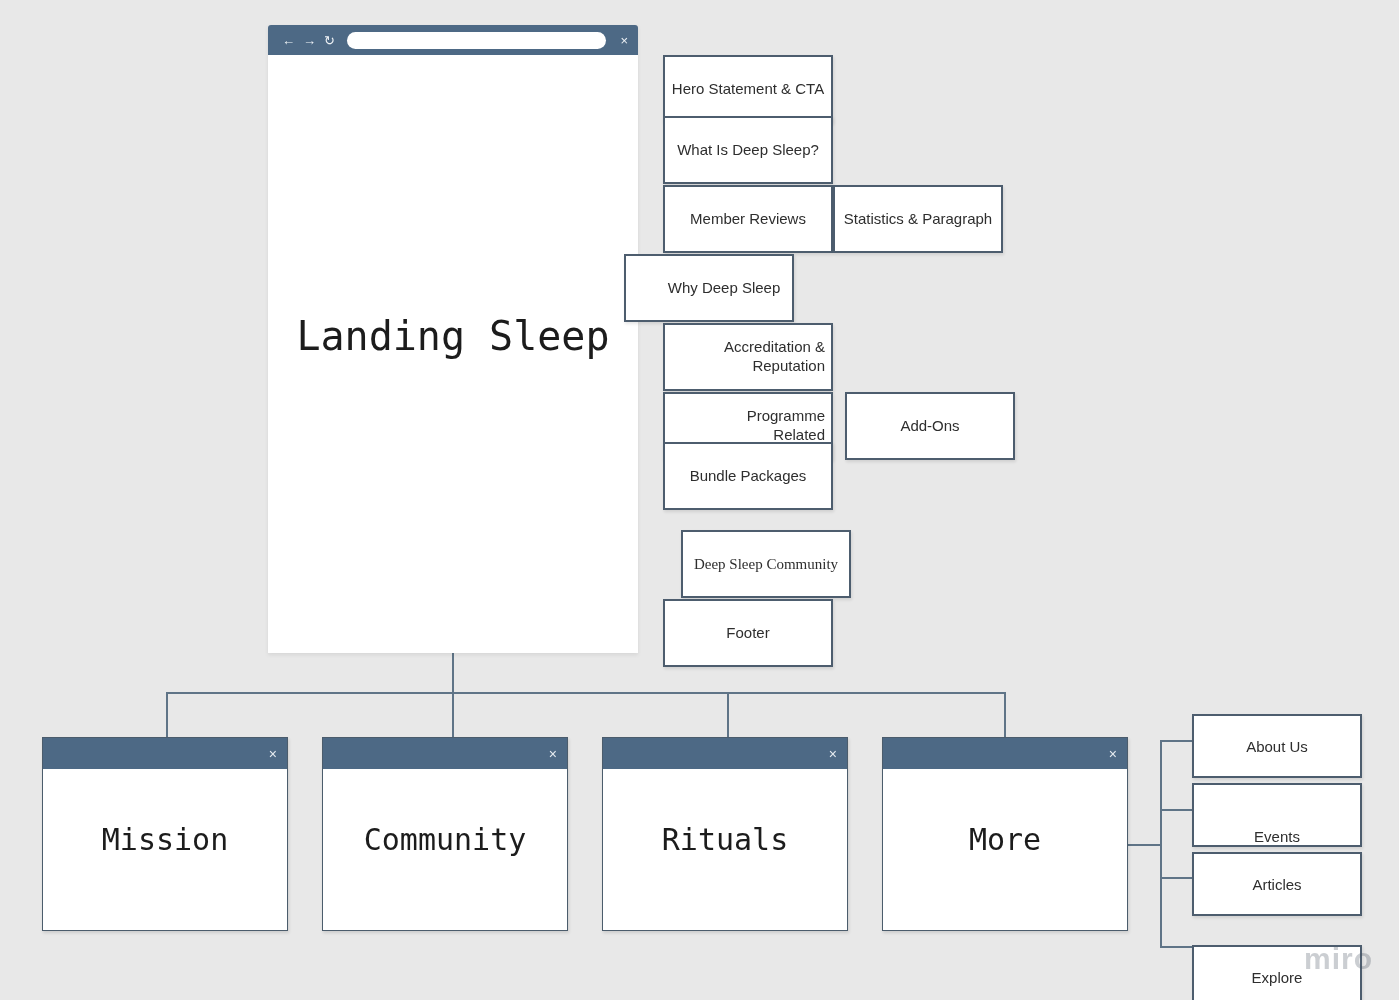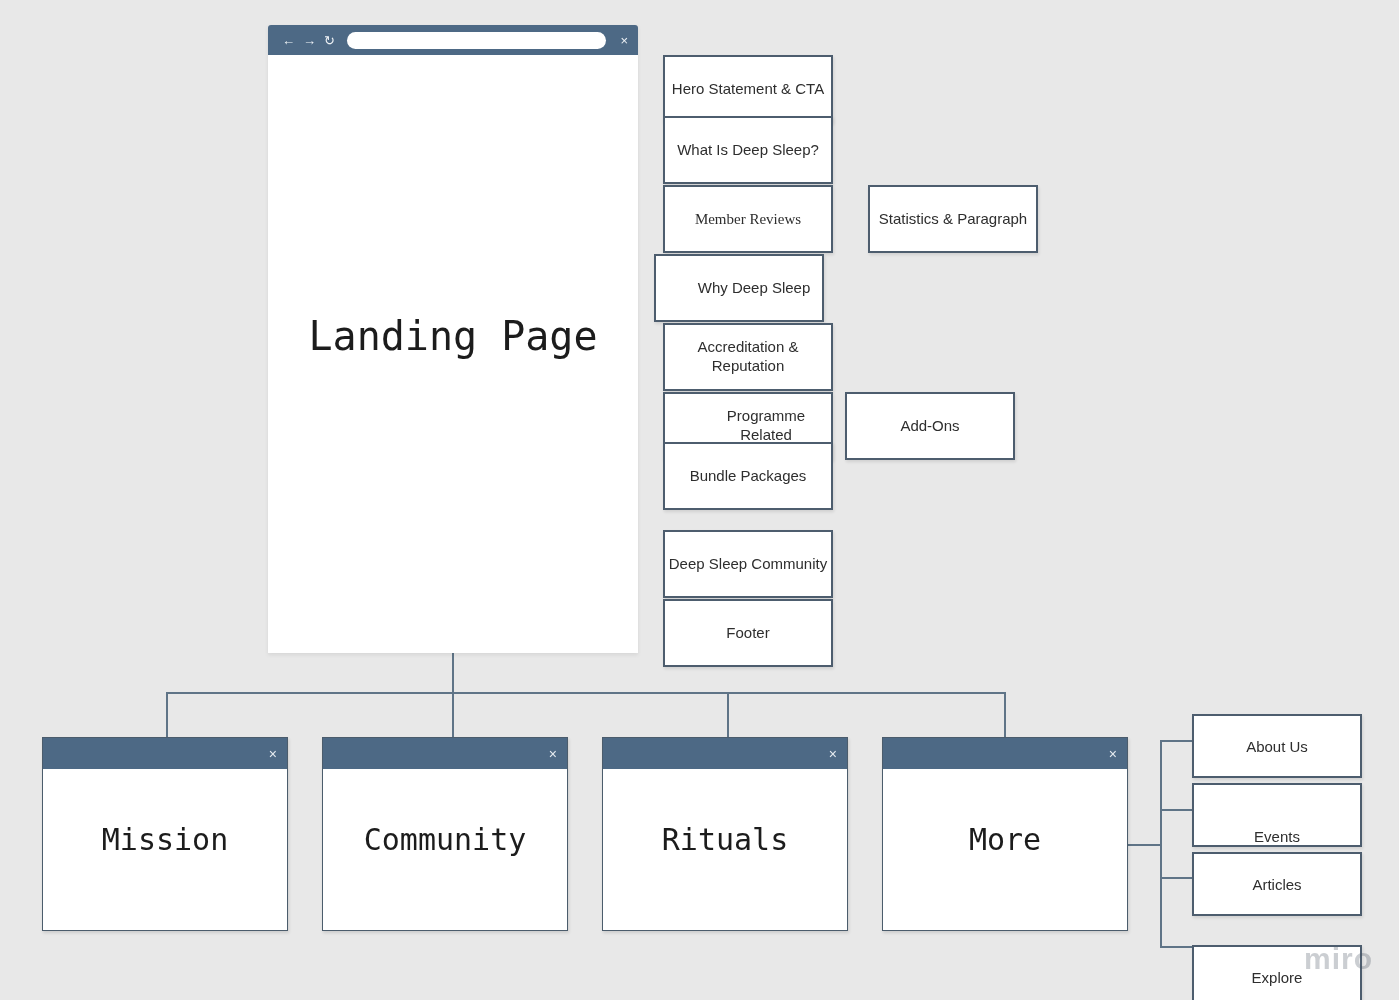--- a/index.html
+++ b/index.html
@@ -8,21 +8,21 @@
 
   
   .line{position:absolute;background:#5f7487;}
   .h-line{height:2px;}
   .v-line{width:2px;}
 
   
   .sec-box{
     position:absolute;width:170px;height:68px;box-sizing:border-box;
     background:#ffffff;border:2px solid #4d5d6e;
-    display:flex;align-items:center;justify-content:center;text-align:center;
+    display:flex;align-items:center;justify-content:center;text-align:right;
     font-size:15px;line-height:1.25;color:#2e2e2e;padding:2px 6px;
     box-shadow:1px 2px 3px rgba(0,0,0,0.10);
   }
 
   
   .browser{
     position:absolute;left:268px;top:25px;width:370px;height:628px;
     box-shadow:0 2px 4px rgba(0,0,0,0.08);
   }
   .browser-header{
@@ -98,53 +98,53 @@
 
   <div class="browser">
     <div class="browser-header">
       <span class="nav-icon">←</span>
       <span class="nav-icon">→</span>
       <span class="nav-icon">↻</span>
       <input class="url-bar" placeholder="" style="">
       <span class="browser-close">×</span>
     </div>
     <div class="browser-body">
-      <div class="browser-title">Landing Page</div>
+      <div class="browser-title">Landing Sleep</div>
     </div>
   </div>
 
   <div class="sec-box" style="left:663px;top:55px;">
       <span>Hero Statement &amp; CTA</span>
     </div>
   <div class="sec-box" style="left:663px;top:116px;">
       <span>What Is Deep Sleep?</span>
     </div>
-  <div class="sec-box" style="left:663px;top:185px;font-family:Liberation Serif, serif;">
+  <div class="sec-box" style="left:663px;top:185px;">
       <span>Member Reviews</span>
     </div>
-  <div class="sec-box" style="left:654px;top:254px;padding-left:36px;">
+  <div class="sec-box" style="left:624px;top:254px;padding-left:36px;">
       <span>Why Deep Sleep</span>
     </div>
   <div class="sec-box" style="left:663px;top:323px;">
       <span>Accreditation &amp; Reputation</span>
     </div>
   <div class="sec-box" style="left:663px;top:392px;padding-left:42px;">
       <span>Programme Related</span>
     </div>
   <div class="sec-box" style="left:663px;top:442px;">
       <span>Bundle Packages</span>
     </div>
-  <div class="sec-box" style="left:663px;top:530px;padding:2px 3px;">
+  <div class="sec-box" style="left:681px;top:530px;padding:2px 3px;font-family:Liberation Serif, serif;">
       <span>Deep Sleep Community</span>
     </div>
   <div class="sec-box" style="left:663px;top:599px;">
       <span>Footer</span>
     </div>
 
-  <div class="sec-box" style="left:868px;top:185px;">
+  <div class="sec-box" style="left:833px;top:185px;">
       <span>Statistics &amp; Paragraph</span>
     </div>
   <div class="sec-box" style="left:845px;top:392px;">
       <span>Add-Ons</span>
     </div>
 
   <div class="window" style="left:42px;top:737px;">
     <div class="window-header">
       <span class="window-close">×</span>
     </div>

